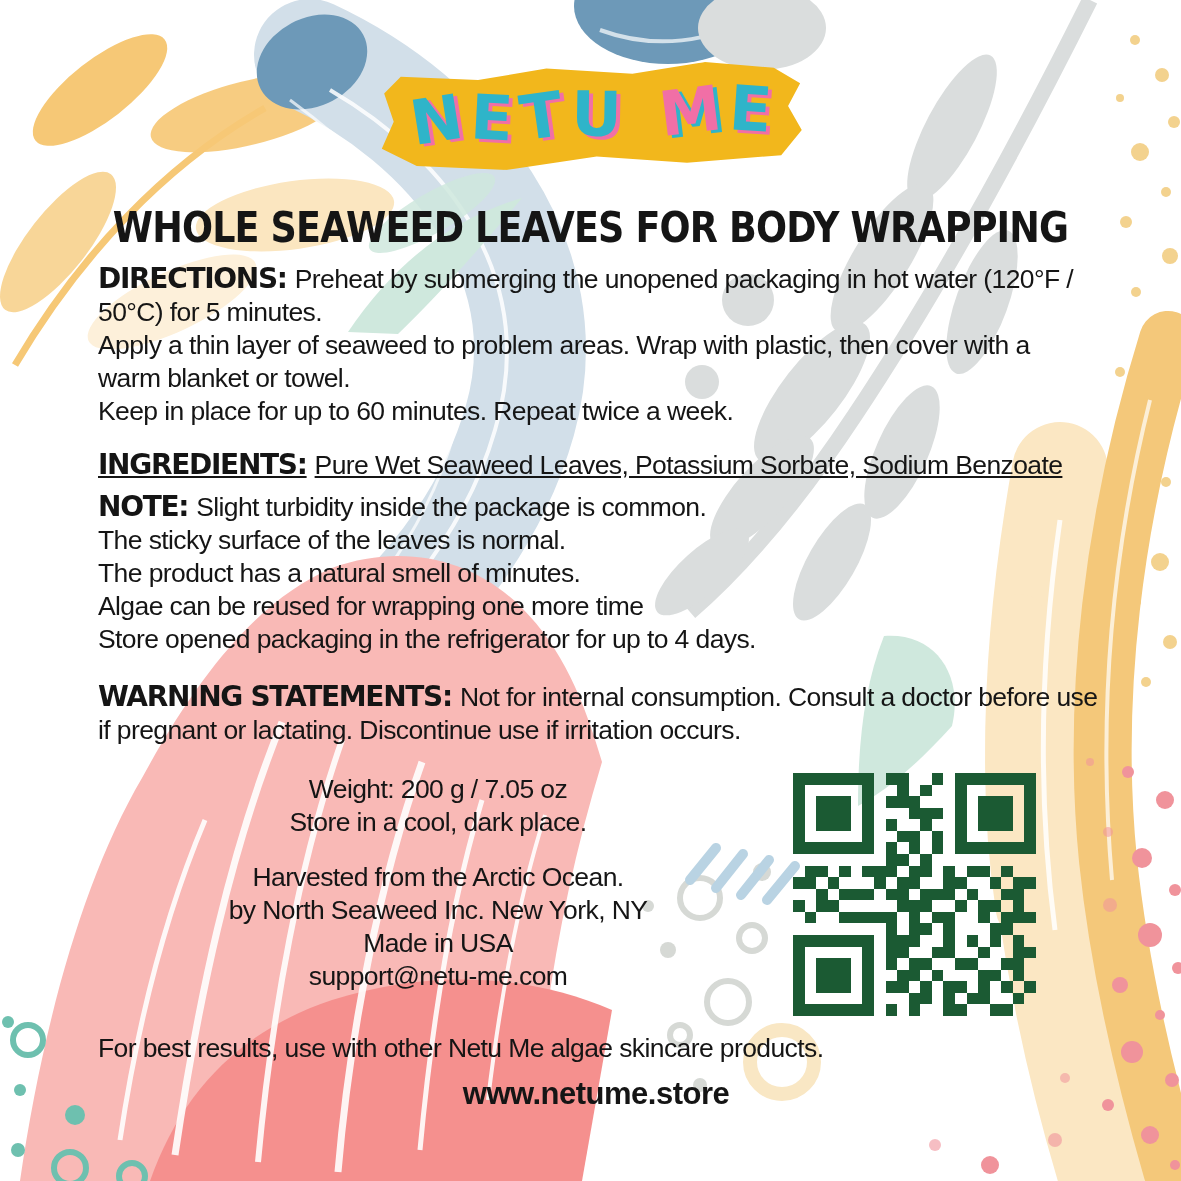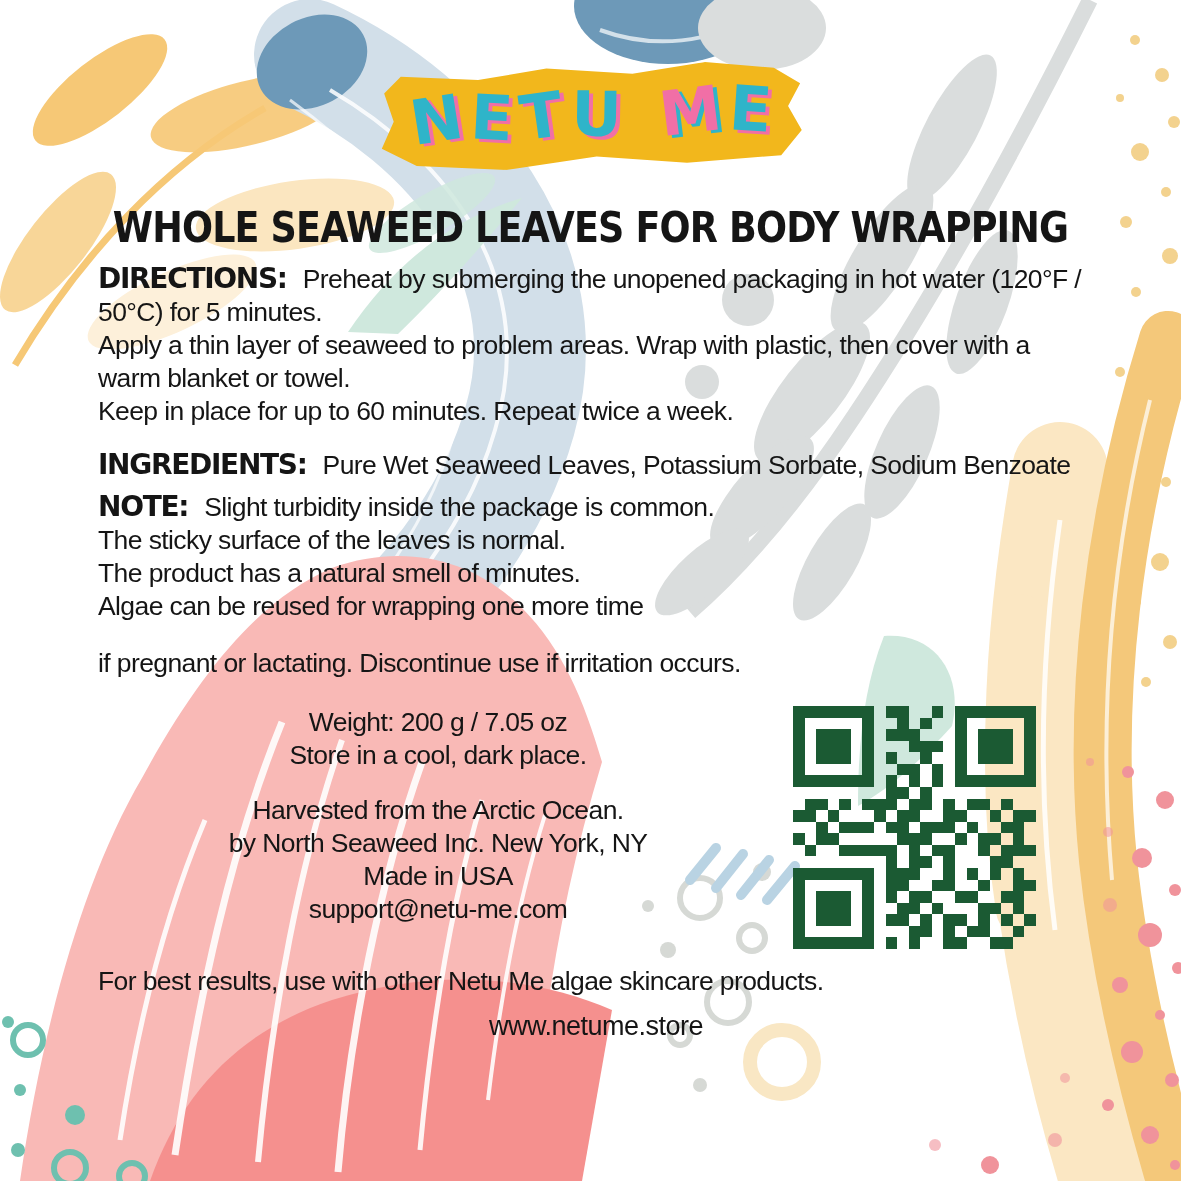--- a/index.html
+++ b/index.html
@@ -18,33 +18,33 @@
   
   .title{position:absolute;top:202px;left:0;width:100%;text-align:center;
          font-family:"DejaVu Sans",sans-serif;font-weight:900;font-size:43px;letter-spacing:-1px;
          transform:scaleX(0.85);white-space:nowrap;}
 
   
   .text-col{position:absolute;left:98px;top:262px;width:996px;
             font-size:26.5px;line-height:33px;letter-spacing:-0.6px;}
   .para{margin:0;white-space:nowrap;}
   .h{font-family:"DejaVu Sans",sans-serif;font-weight:900;font-size:28px;letter-spacing:-1.3px;
-     padding-right:16px;}
-  .sect-ingredients{margin-top:20px;}
+     padding-right:8px;}
+  .sect-ingredients{margin-top:20px;text-decoration:underline;}
   .sect-note{margin-top:8px;}
   .sect-warning{margin-top:24px;}
 
   .bottom-row{display:flex;margin-top:20px;}
   .center-col{width:680px;text-align:center;padding-top:6px;}
   .origin{margin-top:22px;}
   .qr-wrap{margin-left:auto;margin-right:58px;width:243px;height:243px;margin-top:6px;}
   .qr-wrap svg{width:100%;height:100%;display:block;}
 
   .footer-line{margin:16px 0 12px 0;text-align:left;white-space:nowrap;}
-  .website{margin:8px 0 0 0;text-align:center;font-weight:normal;font-size:27px;letter-spacing:-0.5px;}
+  .website{margin:8px 0 0 0;text-align:center;font-weight:bold;font-size:31px;letter-spacing:-0.5px;}
 </style>
 </head>
 <body>
 
 <div class="label">
 
   <svg class="bg" width="1181" height="1181" viewBox="0 0 1181 1181">
 
     <g fill="#f6c876">
       <path d="M15 365 C 80 255 165 165 265 108" stroke="#f6c876" stroke-width="7" fill="none"></path>
@@ -210,23 +210,25 @@
       <p class="para">Keep in place for up to 60 minutes. Repeat twice a week.</p>
     </div>
 
     <p class="para sect-ingredients"><span class="h">INGREDIENTS:</span><span>Pure Wet Seaweed Leaves, Potassium Sorbate, Sodium Benzoate</span></p>
 
     <div class="sect-note">
       <p class="para"><span class="h">NOTE:</span><span>Slight turbidity inside the package is common.</span></p>
       <p class="para">The sticky surface of the leaves is normal.</p>
       <p class="para">The product has a natural smell of minutes.</p>
       <p class="para">Algae can be reused for wrapping one more time</p>
+      <p class="para">Store opened packaging in the refrigerator for up to 4 days.</p>
     </div>
 
     <div class="sect-warning">
+      <p class="para"><span class="h">WARNING STATEMENTS:</span><span>Not for internal consumption. Consult a doctor before use</span></p>
       <p class="para">if pregnant or lactating. Discontinue use if irritation occurs.</p>
     </div>
 
     <div class="bottom-row">
       <div class="center-col">
         <p class="para">Weight: 200 g / 7.05 oz</p>
         <p class="para">Store in a cool, dark place.</p>
         <div class="origin">
           <p class="para">Harvested from the Arctic Ocean.</p>
           <p class="para">by North Seaweed Inc. New York, NY</p>

